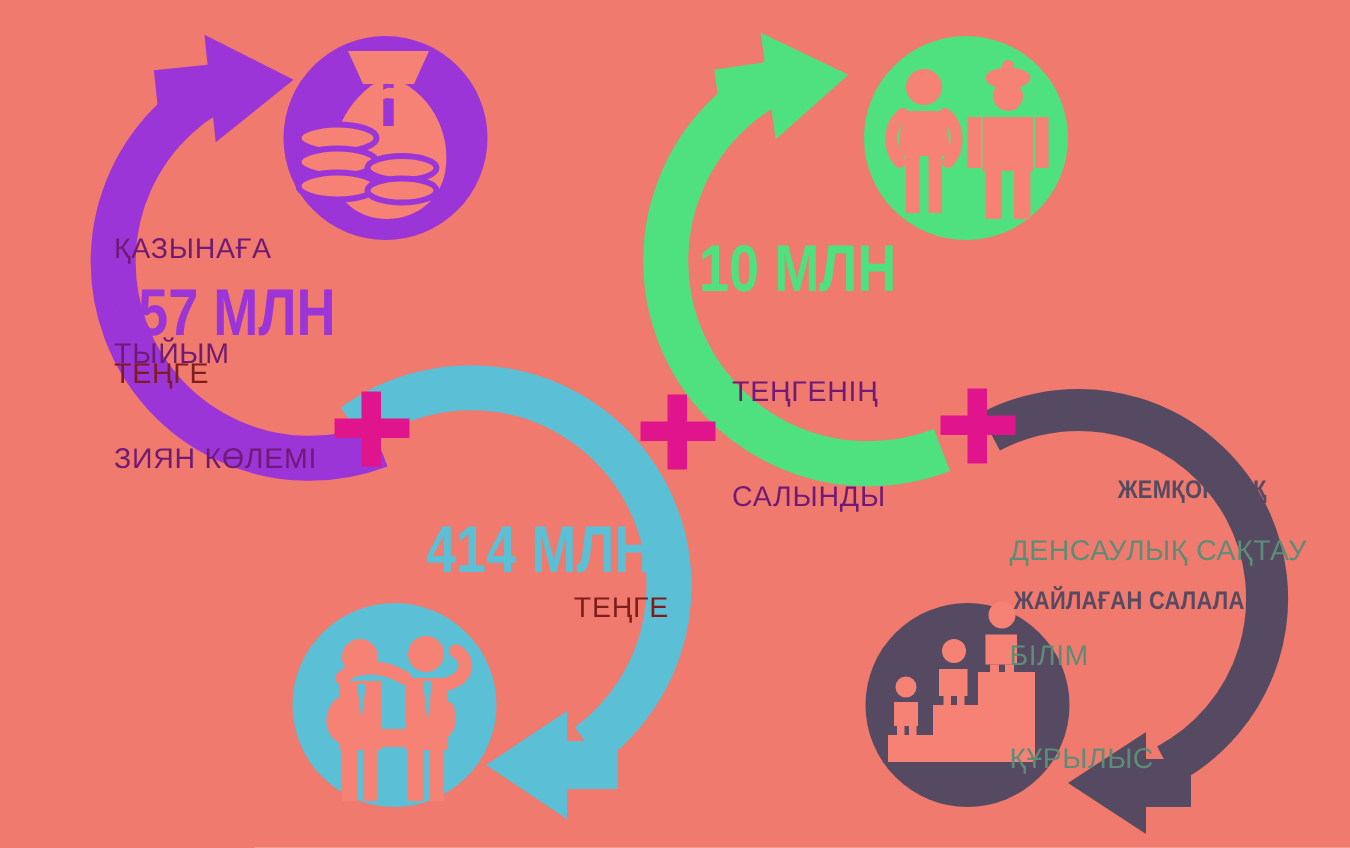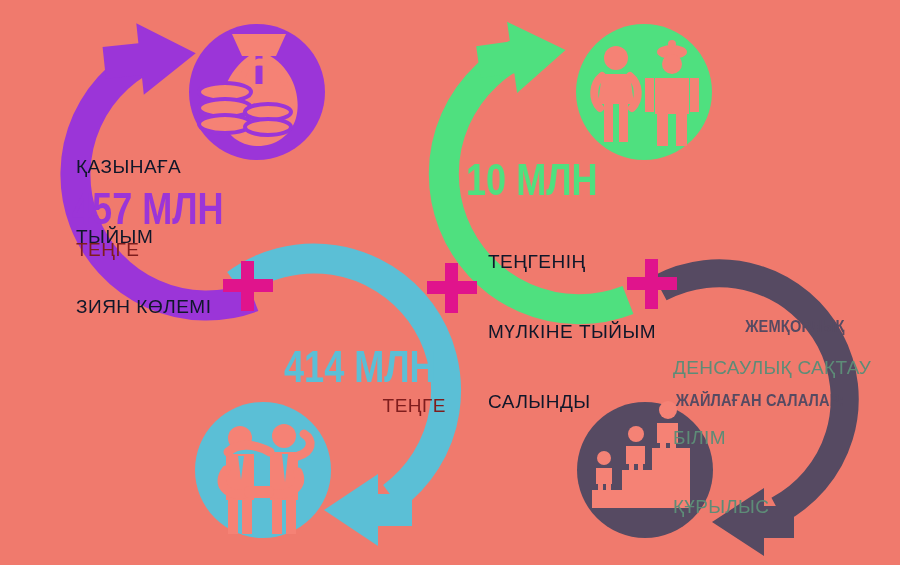--- a/index.html
+++ b/index.html
@@ -29,21 +29,21 @@
   .txt {
     position: absolute;
     white-space: pre;
     line-height: 1.0;
   }
   .label {
     font-family: "Liberation Sans", sans-serif;
     font-weight: 400;
     font-size: 19px;
     letter-spacing: 0.5px;
-    color: #0f172a;
+    color: #701a75;
     line-height: 1.23;
   }
   .bignum {
     font-family: "Liberation Sans Narrow", "Liberation Sans", sans-serif;
     font-weight: 700;
     font-size: 44px;
     letter-spacing: 0px;
     transform: scaleX(0.82);
     transform-origin: left center;
   }
@@ -210,21 +210,20 @@
     <div>ҚАЗЫНАҒА</div>
     <div>ТЫЙЫМ</div>
     <div>ЗИЯН КӨЛЕМІ</div>
   </div>
   <div class="txt bignum" style="left:72px; top:187px; color:#9B35D8;">457 МЛН</div>
   <div class="txt unit" style="left:76px; top:240px;">ТЕҢГЕ</div>
 
   <div class="txt bignum" style="left:466px; top:158px; color:#4FE07F;">10 МЛН</div>
   <div class="txt label" style="left:468px; top:203px;margin-left:20px;">
     <div>ТЕҢГЕНІҢ</div>
-    <div>МҮЛКІНЕ ТЫЙЫМ</div>
     <div>САЛЫНДЫ</div>
   </div>
 
   <div class="txt bignum" style="left:284px; top:345px; color:#5BBFD6;">414 МЛН</div>
   <div class="txt unit right-align" style="left:268px; top:396px; width:178px;">ТЕҢГЕ</div>
 
   <div class="txt sector-head right-align" style="left:614px; top:266px; width:268px;">
     <div>ЖЕМҚОРЛЫҚ</div>
     <div>ЖАЙЛАҒАН САЛАЛАР:</div>
   </div>

